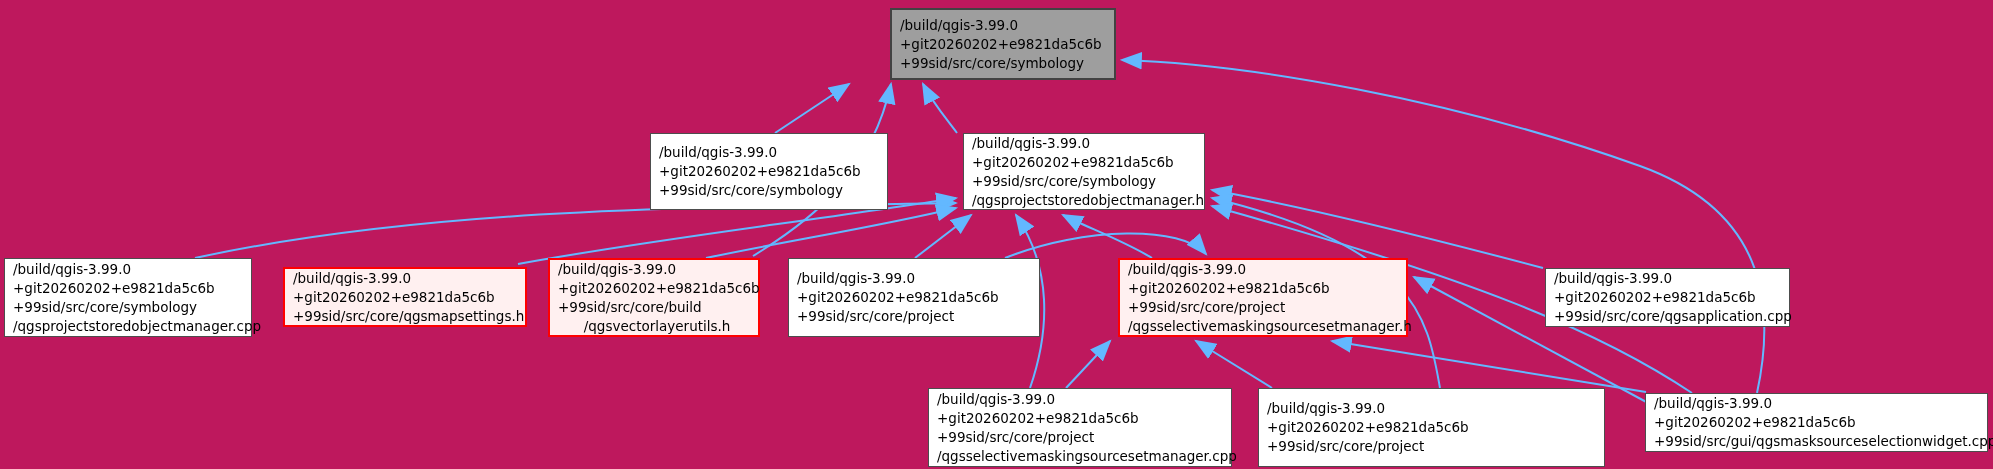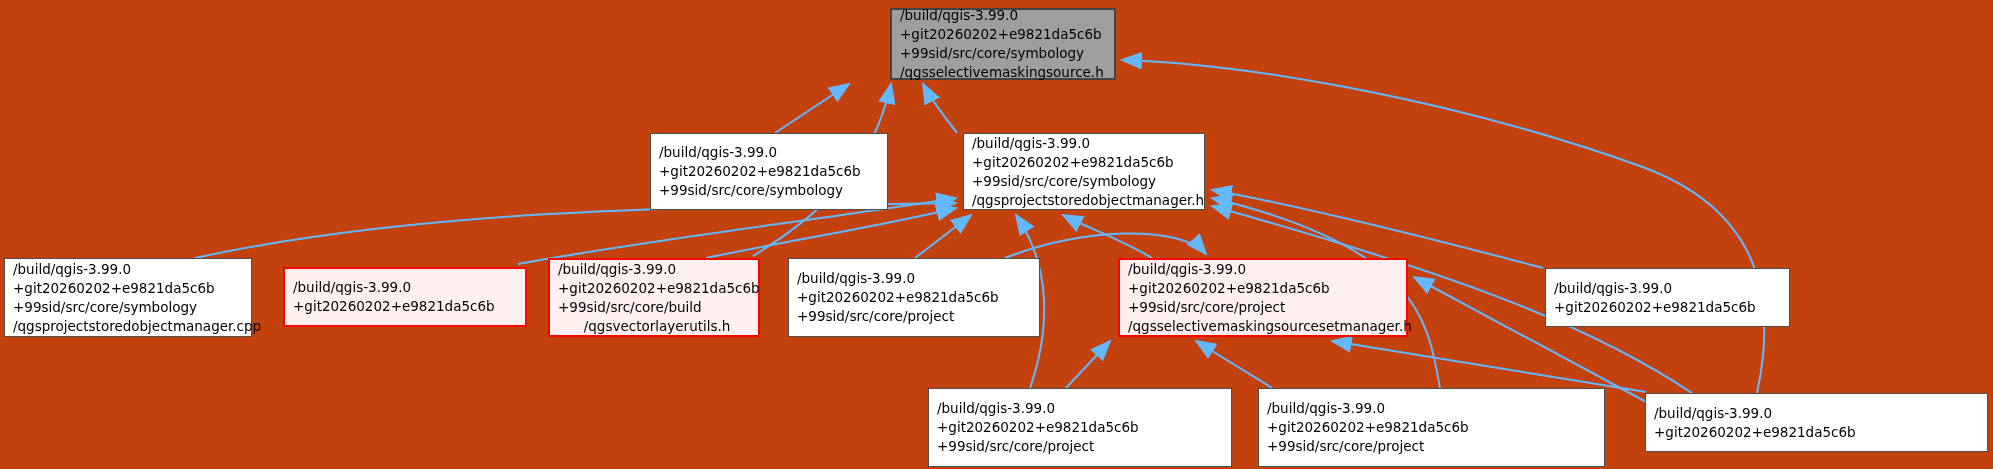--- a/index.html
+++ b/index.html
@@ -5,21 +5,21 @@
   html, body {
     margin: 0;
     padding: 0;
     background: #000000;
     font-family: "DejaVu Sans", "Liberation Sans", sans-serif;
   }
   #canvas {
     position: relative;
     width: 1993px;
     height: 469px;
-    background: #c2410c;
+    background: #be185d;
     overflow: hidden;
   }
   #edge-layer {
     position: absolute;
     left: 0; top: 0;
     width: 1993px;
     height: 469px;
   }
   .node {
     position: absolute;
@@ -71,26 +71,26 @@
         <path d="M 1440,388 C 1428,322 1420,248 1212,198" marker-end="url(#arrow)"></path>
         <path d="M 1692,393 C 1598,330 1470,278 1212,206" marker-end="url(#arrow)"></path>
         <path d="M 1005,258 C 1085,226 1182,226 1206,254" marker-end="url(#arrow)"></path>
         <path d="M 1066,388 L 1110,341" marker-end="url(#arrow)"></path>
         <path d="M 1272,388 L 1196,341" marker-end="url(#arrow)"></path>
         <path d="M 1646,392 L 1332,341" marker-end="url(#arrow)"></path>
         <path d="M 1650,404 L 1414,277" marker-end="url(#arrow)"></path>
       </g>
   </svg>
   <div id="nodes">
-      <div class="node root" style="left: 890px; top: 8px; width: 226px; height: 72px;"><span class="nline">/build/qgis-3.99.0</span><span class="nline">+git20260202+e9821da5c6b</span><span class="nline">+99sid/src/core/symbology</span><span class="nline">/qgsselectivemaskingsource.h</span></div>
+      <div class="node root" style="left: 890px; top: 8px; width: 226px; height: 72px;"><span class="nline">/build/qgis-3.99.0</span><span class="nline">+git20260202+e9821da5c6b</span><span class="nline">+99sid/src/core/symbology</span></div>
       <div class="node" style="left: 650px; top: 133px; width: 238px; height: 77px;"><span class="nline">/build/qgis-3.99.0</span><span class="nline">+git20260202+e9821da5c6b</span><span class="nline">+99sid/src/core/symbology</span></div>
       <div class="node" style="left: 963px; top: 133px; width: 242px; height: 77px;"><span class="nline">/build/qgis-3.99.0</span><span class="nline">+git20260202+e9821da5c6b</span><span class="nline">+99sid/src/core/symbology</span><span class="nline">/qgsprojectstoredobjectmanager.h</span></div>
       <div class="node" style="left: 4px; top: 258px; width: 248px; height: 79px;"><span class="nline">/build/qgis-3.99.0</span><span class="nline">+git20260202+e9821da5c6b</span><span class="nline">+99sid/src/core/symbology</span><span class="nline">/qgsprojectstoredobjectmanager.cpp</span></div>
-      <div class="node red" style="left: 283px; top: 267px; width: 244px; height: 60px;"><span class="nline">/build/qgis-3.99.0</span><span class="nline">+git20260202+e9821da5c6b</span></div>
+      <div class="node red" style="left: 283px; top: 267px; width: 244px; height: 60px;"><span class="nline">/build/qgis-3.99.0</span><span class="nline">+git20260202+e9821da5c6b</span><span class="nline">+99sid/src/core/qgsmapsettings.h</span></div>
       <div class="node red" style="left: 548px; top: 258px; width: 212px; height: 79px;"><span class="nline">/build/qgis-3.99.0</span><span class="nline">+git20260202+e9821da5c6b</span><span class="nline">+99sid/src/core/build</span><span class="nline">      /qgsvectorlayerutils.h</span></div>
       <div class="node" style="left: 788px; top: 258px; width: 252px; height: 79px;"><span class="nline">/build/qgis-3.99.0</span><span class="nline">+git20260202+e9821da5c6b</span><span class="nline">+99sid/src/core/project</span></div>
       <div class="node red" style="left: 1118px; top: 258px; width: 290px; height: 79px;"><span class="nline">/build/qgis-3.99.0</span><span class="nline">+git20260202+e9821da5c6b</span><span class="nline">+99sid/src/core/project</span><span class="nline">/qgsselectivemaskingsourcesetmanager.h</span></div>
-      <div class="node" style="left: 1545px; top: 268px; width: 245px; height: 59px;"><span class="nline">/build/qgis-3.99.0</span><span class="nline">+git20260202+e9821da5c6b</span></div>
-      <div class="node" style="left: 928px; top: 388px; width: 304px; height: 79px;"><span class="nline">/build/qgis-3.99.0</span><span class="nline">+git20260202+e9821da5c6b</span><span class="nline">+99sid/src/core/project</span></div>
+      <div class="node" style="left: 1545px; top: 268px; width: 245px; height: 59px;"><span class="nline">/build/qgis-3.99.0</span><span class="nline">+git20260202+e9821da5c6b</span><span class="nline">+99sid/src/core/qgsapplication.cpp</span></div>
+      <div class="node" style="left: 928px; top: 388px; width: 304px; height: 79px;"><span class="nline">/build/qgis-3.99.0</span><span class="nline">+git20260202+e9821da5c6b</span><span class="nline">+99sid/src/core/project</span><span class="nline">/qgsselectivemaskingsourcesetmanager.cpp</span></div>
       <div class="node" style="left: 1258px; top: 388px; width: 347px; height: 79px;"><span class="nline">/build/qgis-3.99.0</span><span class="nline">+git20260202+e9821da5c6b</span><span class="nline">+99sid/src/core/project</span></div>
-      <div class="node" style="left: 1645px; top: 393px; width: 343px; height: 59px;"><span class="nline">/build/qgis-3.99.0</span><span class="nline">+git20260202+e9821da5c6b</span></div>
+      <div class="node" style="left: 1645px; top: 393px; width: 343px; height: 59px;"><span class="nline">/build/qgis-3.99.0</span><span class="nline">+git20260202+e9821da5c6b</span><span class="nline">+99sid/src/gui/qgsmasksourceselectionwidget.cpp</span></div>
     </div>
 </div>
 
 </body></html>

